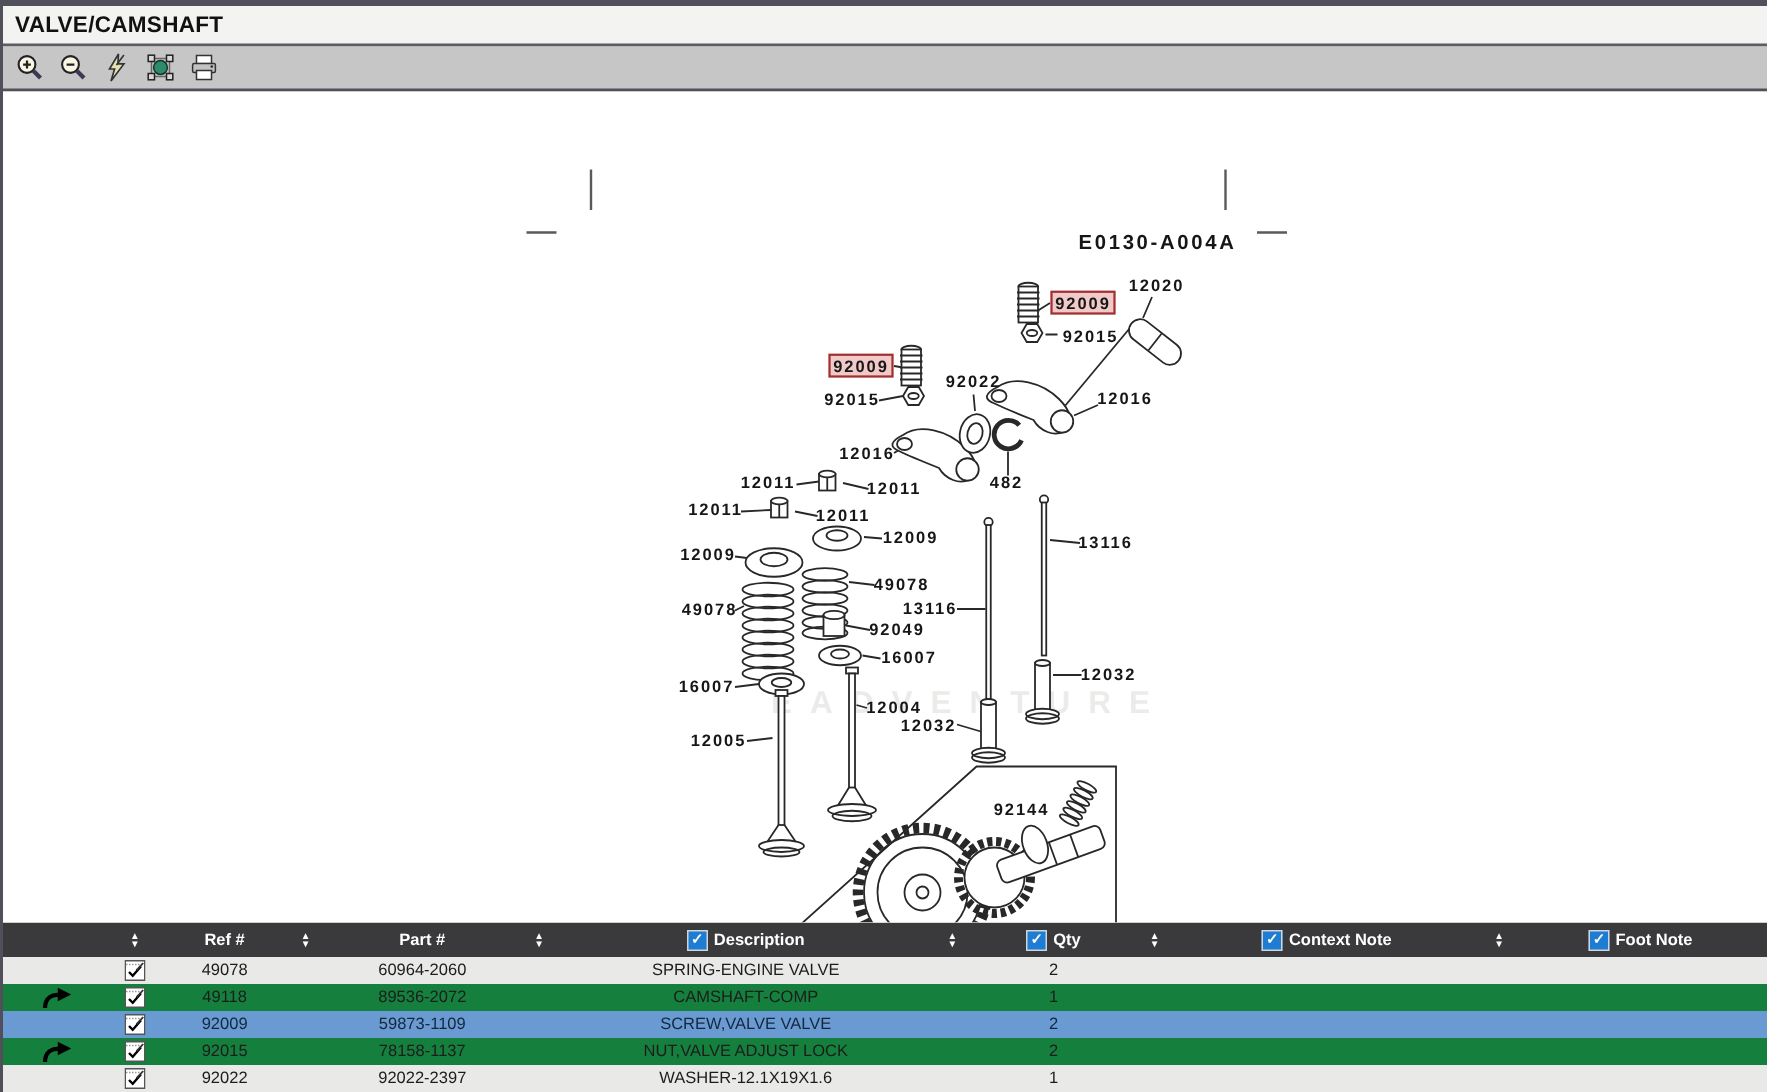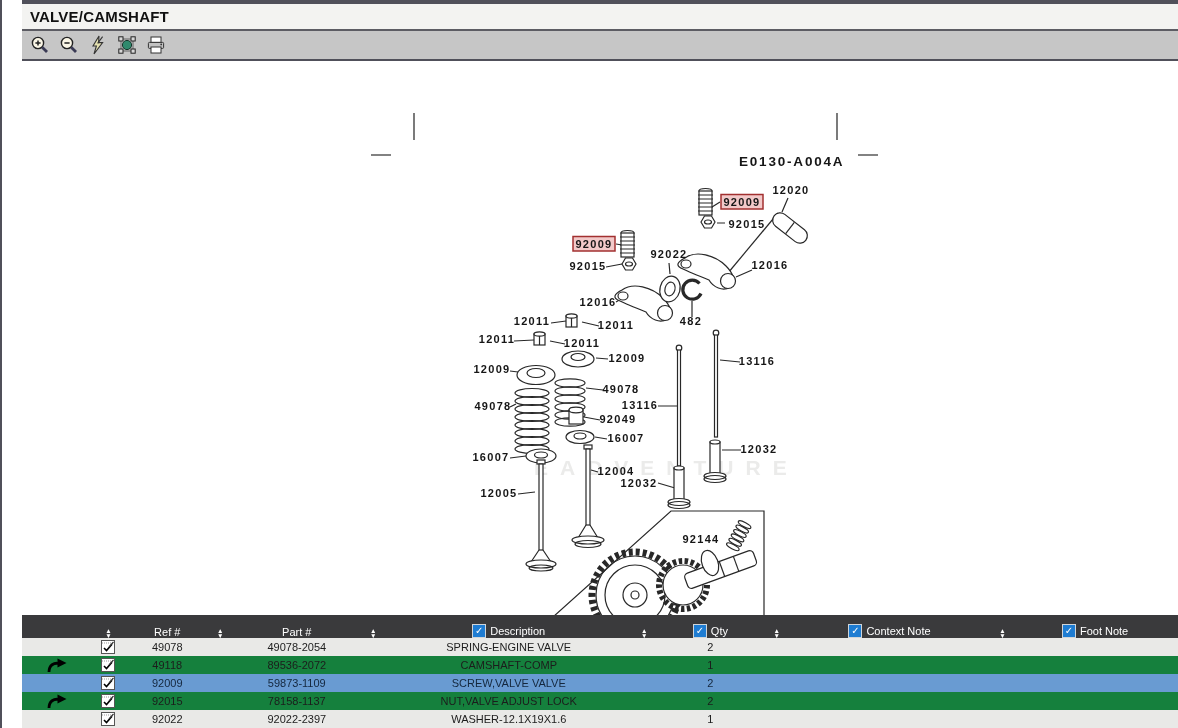--- a/index.html
+++ b/index.html
@@ -1,39 +1,39 @@
 <!DOCTYPE html>
 <html><head>
 <meta charset="utf-8">
 <style>
   html,body{margin:0;padding:0;}
   body{width:1178px;height:728px;overflow:hidden;background:#fff;
        font-family:"Liberation Sans", sans-serif;-webkit-font-smoothing:antialiased;}
-  .app{width:1178px;height:728px;border-left:2px solid #50505a;box-sizing:border-box;display:flex;flex-direction:column;padding-left:20px;}
+  .app{width:1178px;height:728px;border-left:2px solid #50505a;box-sizing:border-box;display:flex;flex-direction:column;}
 
   
   .titlebar{height:25px;background:#f3f3f1;border-top:4px solid #50505a;border-bottom:2px solid #5c5c63;
             display:flex;align-items:center;padding-left:8px;flex:0 0 auto;}
   .titlebar .title{font-size:15px;font-weight:bold;color:#111;letter-spacing:.2px;}
 
   
   .toolbar{height:28px;background:#c6c6c6;border-bottom:2px solid #50505a;display:flex;align-items:center;
            gap:7px;padding-left:7px;flex:0 0 auto;}
   .tbtn{width:22px;height:22px;display:flex;align-items:center;justify-content:center;cursor:pointer;}
 
   
   .diagram{position:relative;height:554px;background:#fff;flex:0 0 auto;overflow:hidden;}
   .diagram svg{position:absolute;left:0;top:0;}
   .plabel{font-family:"Liberation Sans", sans-serif;font-size:11px;font-weight:bold;letter-spacing:1.3px;fill:#161616;}
   .pcode{font-family:"Liberation Sans", sans-serif;font-size:13.5px;font-weight:bold;letter-spacing:1.8px;fill:#161616;}
   .wmark{font-family:"Liberation Sans", sans-serif;font-size:21px;font-weight:bold;letter-spacing:12px;fill:#ebebea;}
 
   
-  .thead{height:23px;background:#3a3a3c;color:#fff;display:flex;align-items:flex-end;flex:0 0 auto;
-         font-size:11px;font-weight:normal;}
+  .thead{height:23px;background:#3a3a3c;color:#fff;display:flex;align-items:center;flex:0 0 auto;
+         font-size:11px;font-weight:bold;}
   .tbody{flex:0 0 auto;}
   .trow{height:18px;display:flex;align-items:center;font-size:11px;color:#1c1c1c;}
   .trow.gray{background:#e9e9e7;}
   .trow.white{background:#15803d;}
   .trow.selected{background:#699bd2;color:#14273d;}
   .cell{display:flex;align-items:center;justify-content:center;box-sizing:border-box;overflow:hidden;white-space:nowrap;}
   .c-arrow{width:72px;} .c-check{width:32px;} .c-ref{width:88px;} .c-s{width:20px;}
   .c-part{width:136px;} .c-desc{width:256px;} .c-qty{width:115px;} .c-ctx{width:210px;} .c-foot{width:169px;}
   .sortg{display:flex;flex-direction:column;align-items:center;line-height:5px;font-size:6.5px;color:#fff;cursor:pointer;}
   .hcb{width:12px;height:12px;background:#1e7cd2;border:1px solid #cfd5da;color:#fff;font-size:10px;line-height:11px;
@@ -394,21 +394,21 @@
         <div class="cell c-check">
           <svg width="14" height="14" viewBox="0 0 14 14">
             <rect x="0.5" y="0.5" width="13" height="13" fill="#fff" stroke="#555"></rect>
             <line x1="1" y1="3" x2="13" y2="3" stroke="#999" stroke-dasharray="1 1"></line>
             <path d="M3,8 L5.5,10.5 L11,4.2" stroke="#000" stroke-width="1.6" fill="none"></path>
             <line x1="12.5" y1="2" x2="8" y2="6.8" stroke="#333" stroke-width="1.2"></line>
           </svg>
         </div>
         <div class="cell c-ref">49078</div>
         <div class="cell c-s"></div>
-        <div class="cell c-part">49078-2054</div>
+        <div class="cell c-part">60964-2060</div>
         <div class="cell c-s"></div>
         <div class="cell c-desc">SPRING-ENGINE VALVE</div>
         <div class="cell c-s"></div>
         <div class="cell c-qty">2</div>
         <div class="cell c-s"></div>
         <div class="cell c-ctx"></div>
         <div class="cell c-s"></div>
         <div class="cell c-foot"></div>
       </div>
       <div class="trow white">

